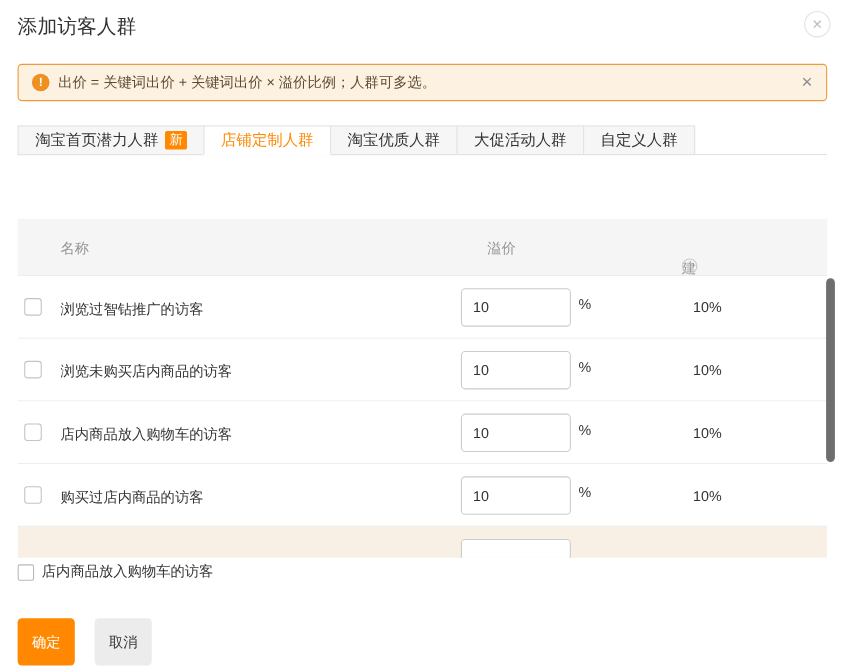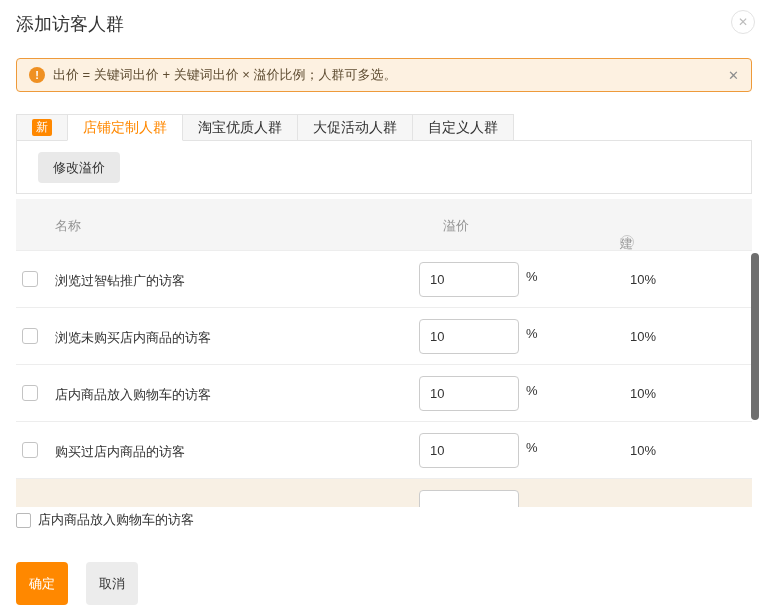--- a/index.html
+++ b/index.html
@@ -92,39 +92,37 @@
   </div>
 
   <div class="alert">
     <span class="alert-icon">!</span>
     <span class="alert-text">出价 = 关键词出价 + 关键词出价 × 溢价比例；人群可多选。</span>
     <span class="alert-close">✕</span>
   </div>
 
   <div class="tab-strip">
     <div class="tab">
+      <span>淘宝首页潜力人群</span>
       <span class="tab-badge">新</span>
     </div>
     <div class="tab active">
       <span>店铺定制人群</span>
     </div>
     <div class="tab">
       <span>淘宝优质人群</span>
     </div>
     <div class="tab">
       <span>大促活动人群</span>
     </div>
     <div class="tab">
       <span>自定义人群</span>
     </div>
   </div>
 
-  <div class="panel">
-    <button class="modify-btn">修改溢价</button>
-  </div>
 
   <div class="table-header">
     <span class="th-name">名称</span>
     <span class="th-premium">溢价</span>
     <span class="th-suggested">
       <span>建议溢价</span>
       <span class="help-icon">?</span>
     </span>
   </div>
 

